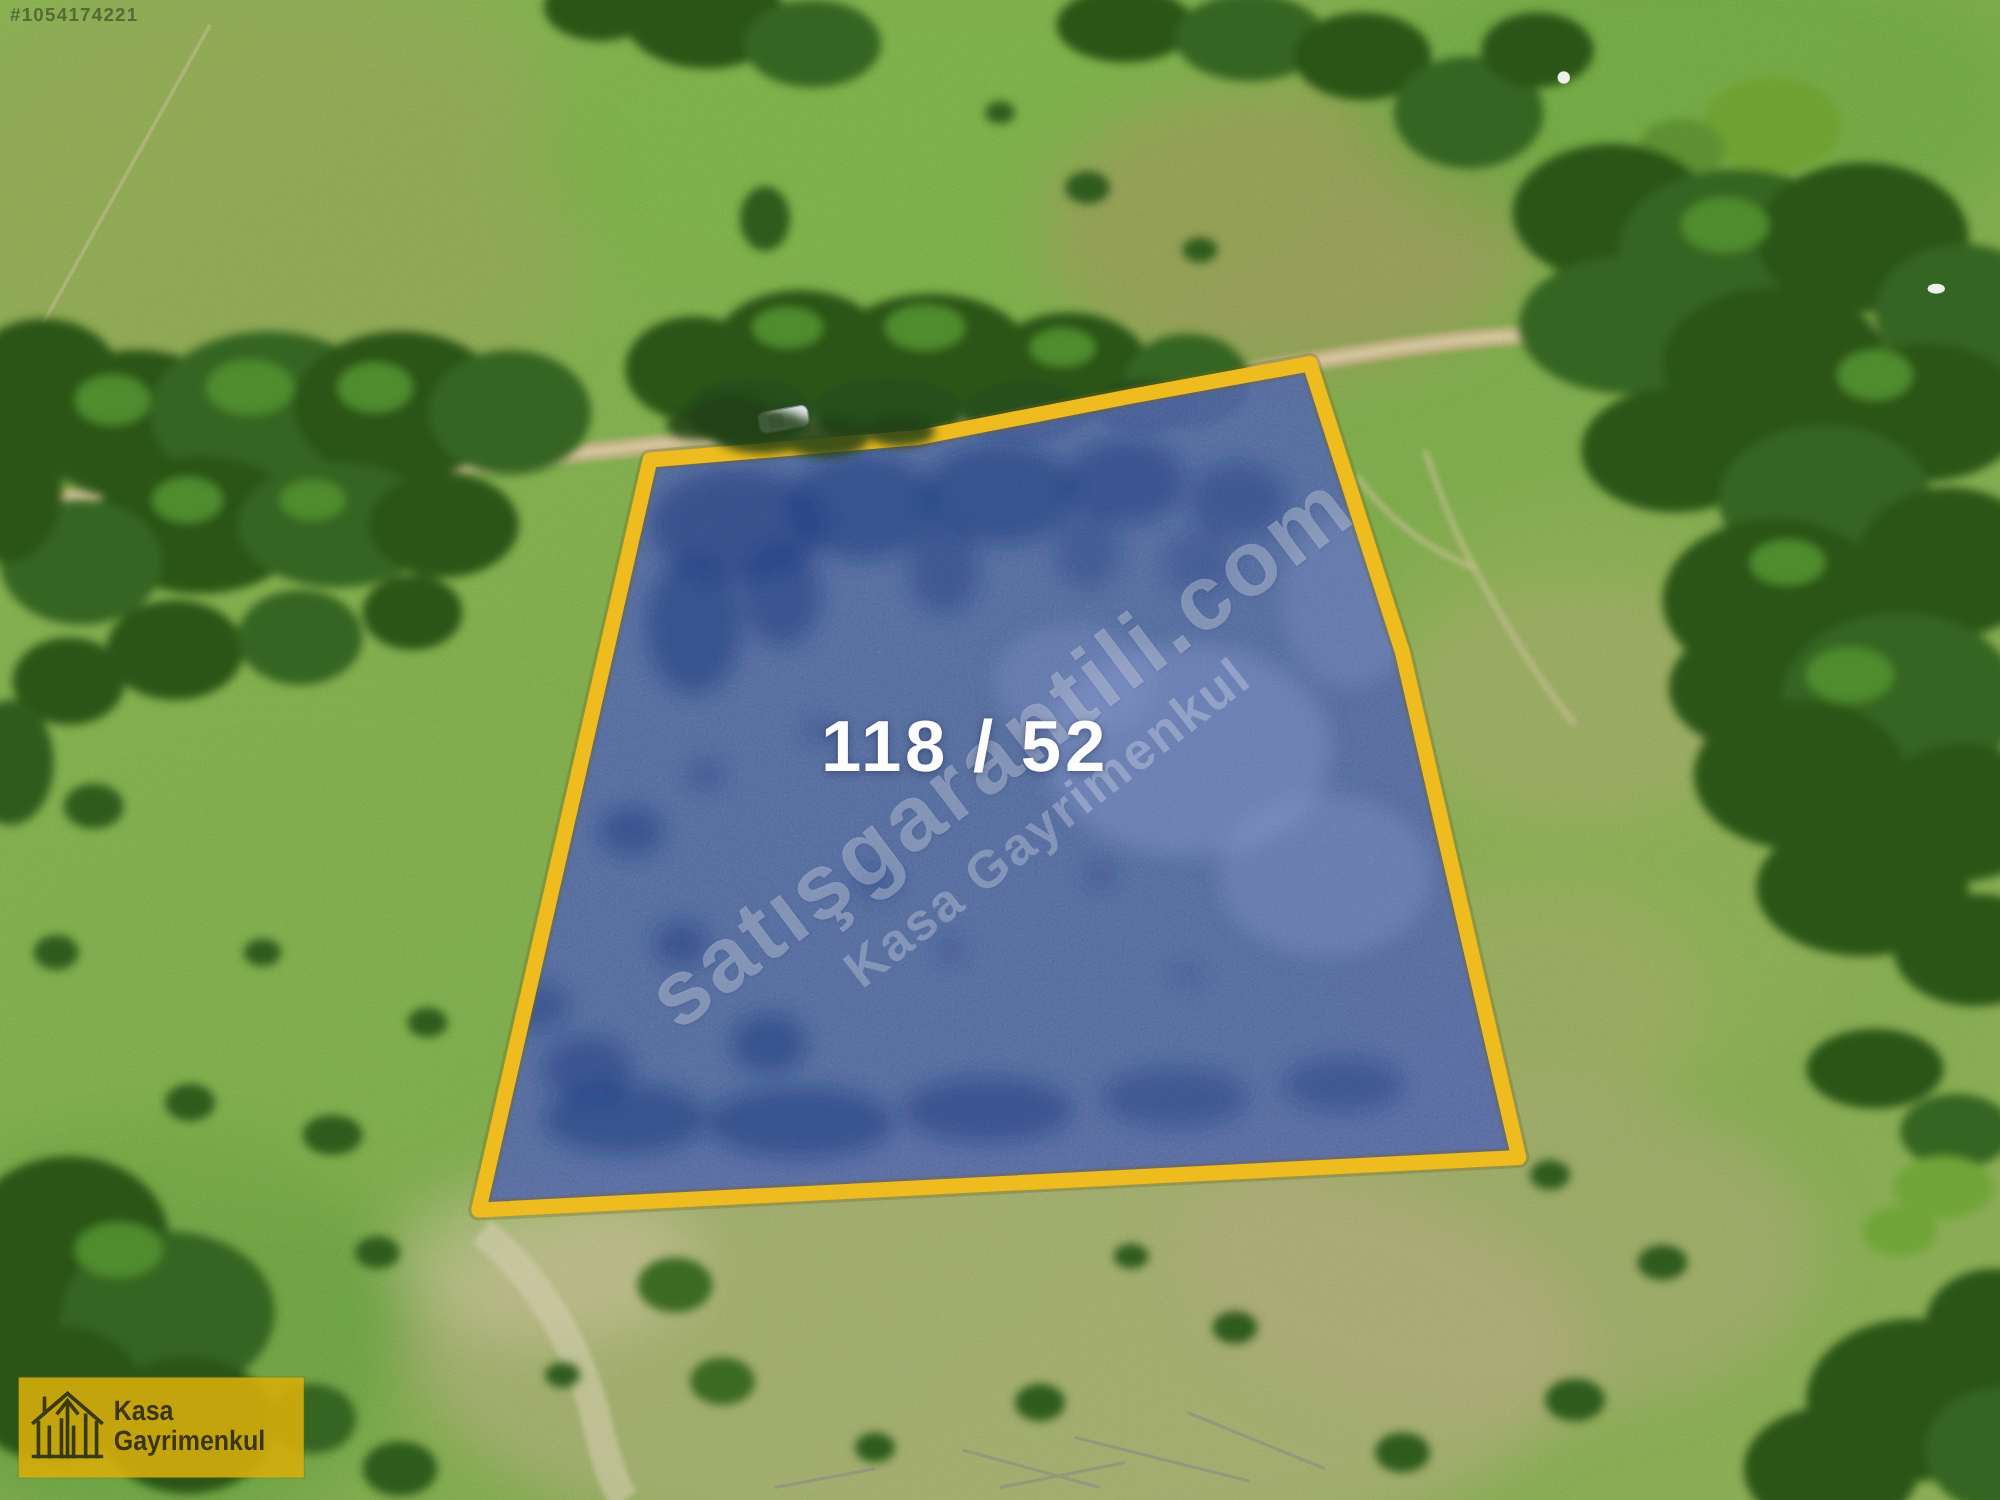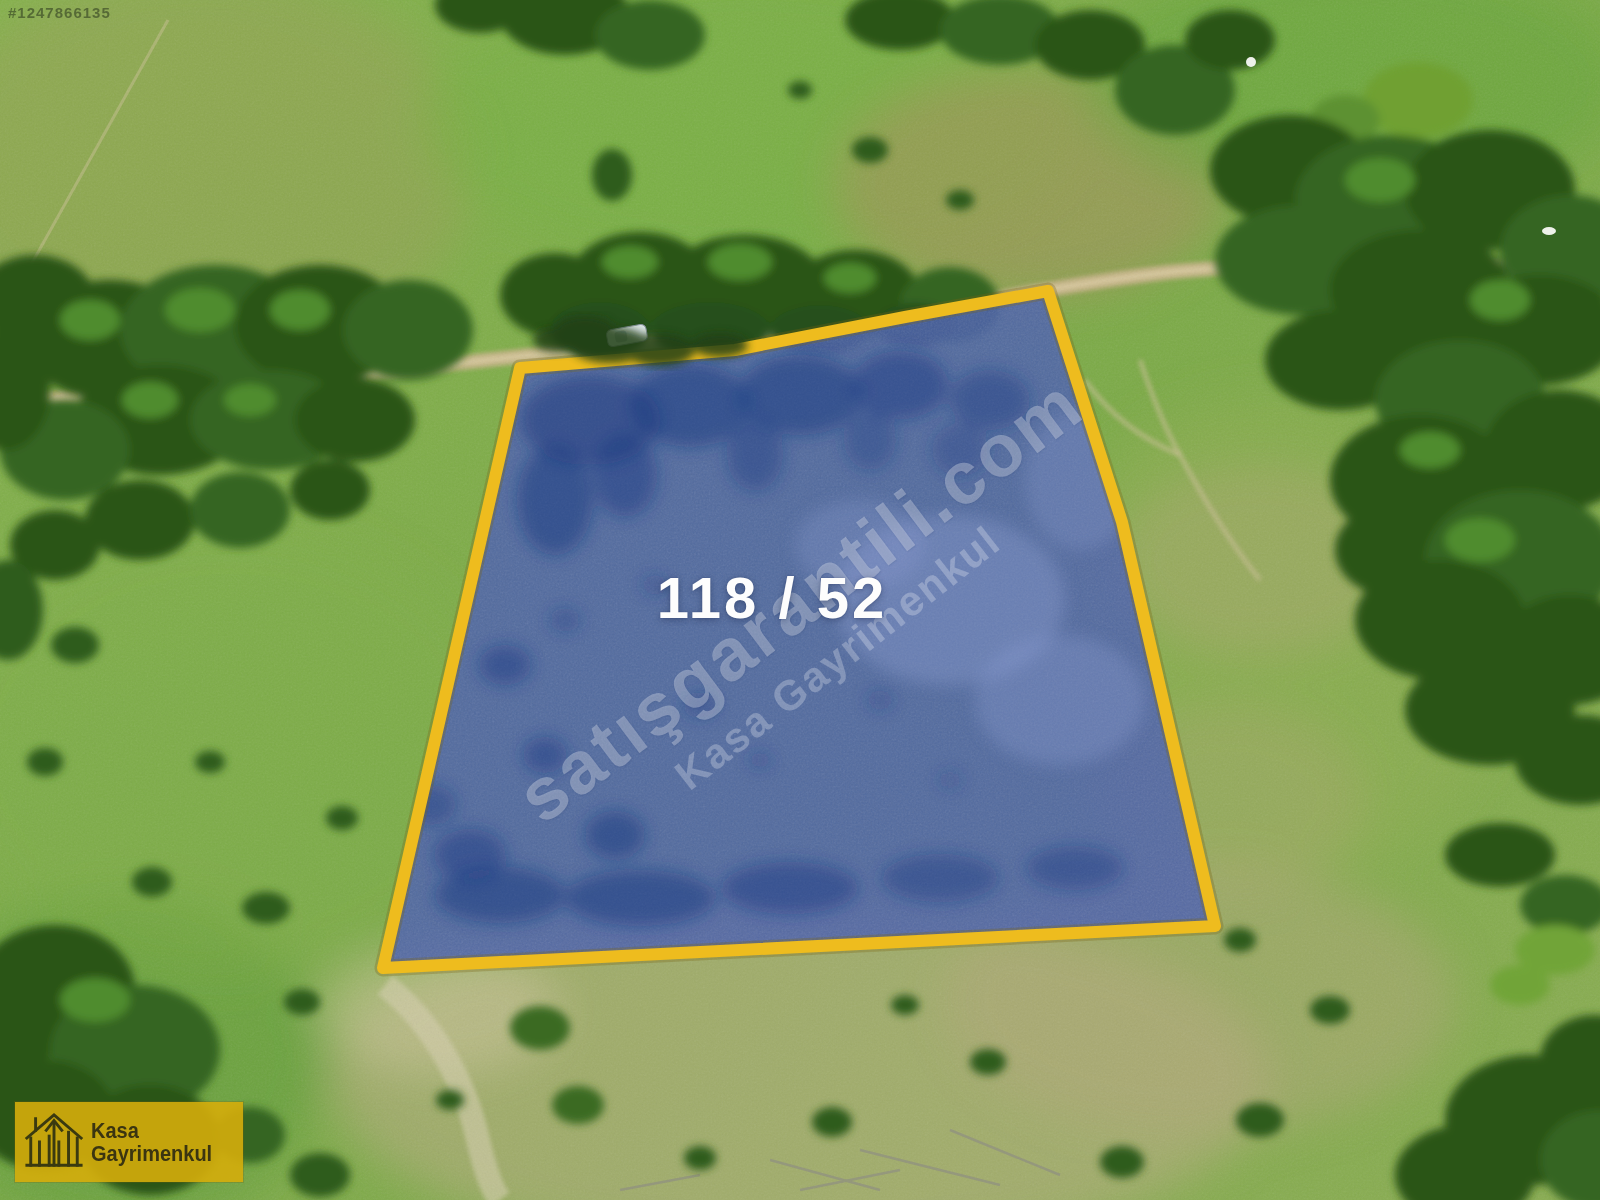--- a/index.html
+++ b/index.html
@@ -304,21 +304,21 @@
   <g filter="url(#blur4)" fill="#243f14" opacity="0.85">
     <ellipse cx="610" cy="345" rx="40" ry="18"></ellipse>
     <ellipse cx="660" cy="350" rx="35" ry="16"></ellipse>
     <ellipse cx="585" cy="330" rx="30" ry="14"></ellipse>
     <ellipse cx="720" cy="345" rx="28" ry="12"></ellipse>
     <ellipse cx="555" cy="340" rx="22" ry="12"></ellipse>
   </g>
 </svg>
 
 <div class="overlay">
-  <div class="photo-id">#1247866135</div>
+  <div class="photo-id">#1054174221</div>
   <div class="wm wm-primary">satışgarantili.com</div>
   <div class="wm wm-secondary">Kasa Gayrimenkul</div>
   <div class="parcel-label">118 / 52</div>
 
   <div class="logo">
     <span class="house">
       <svg width="62" height="62" viewBox="0 0 64 64" fill="none" stroke="#3a3a10" stroke-width="3" stroke-linecap="square">
         <path d="M4,30 L32,6 L60,30"></path>
         <path d="M13,22 L13,10"></path>
         <path d="M8,30 L8,58"></path>

